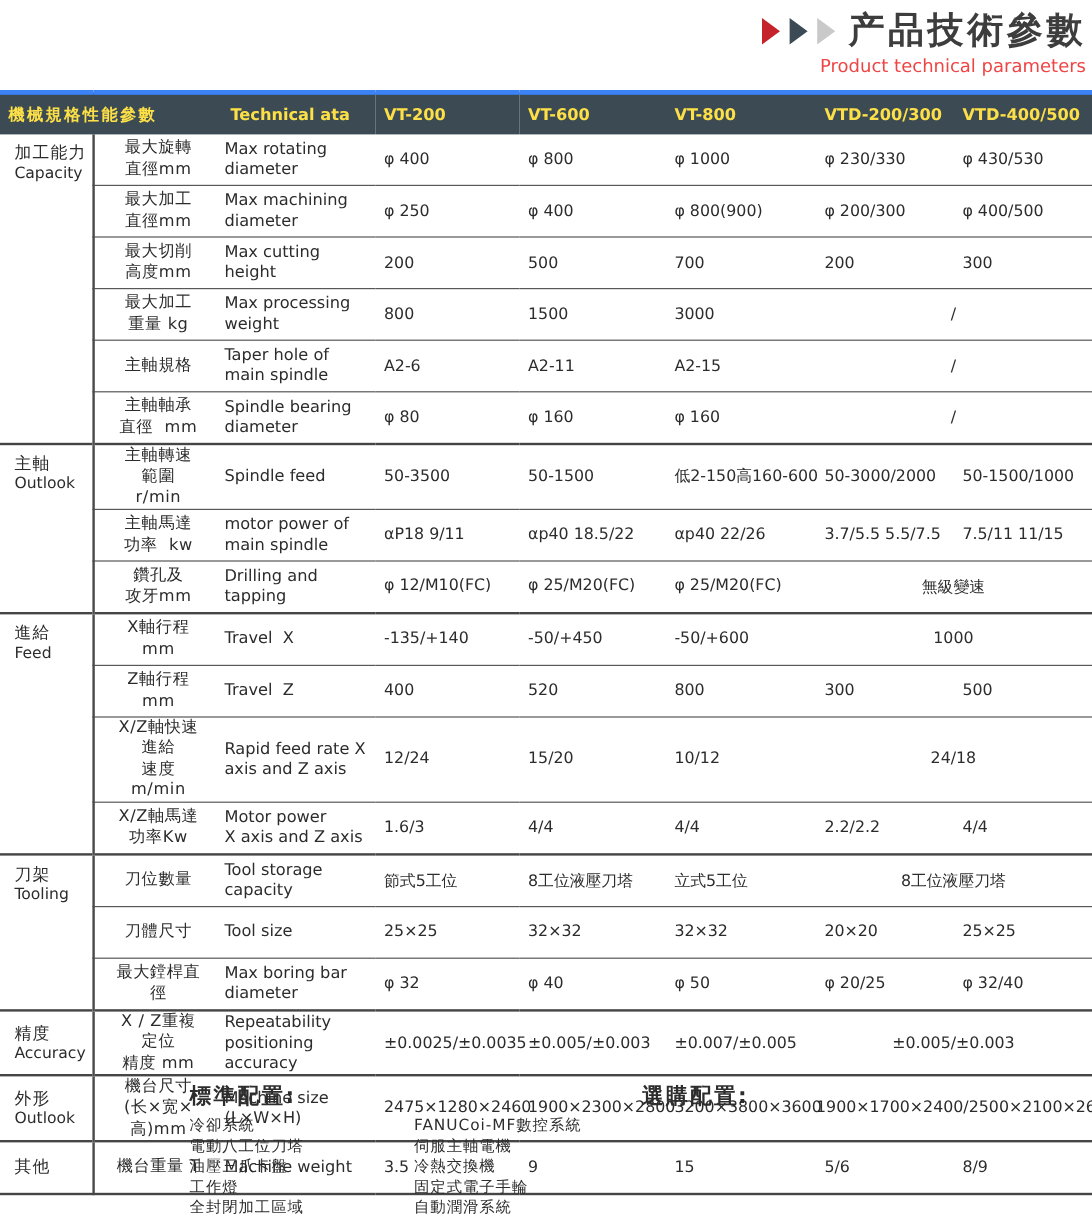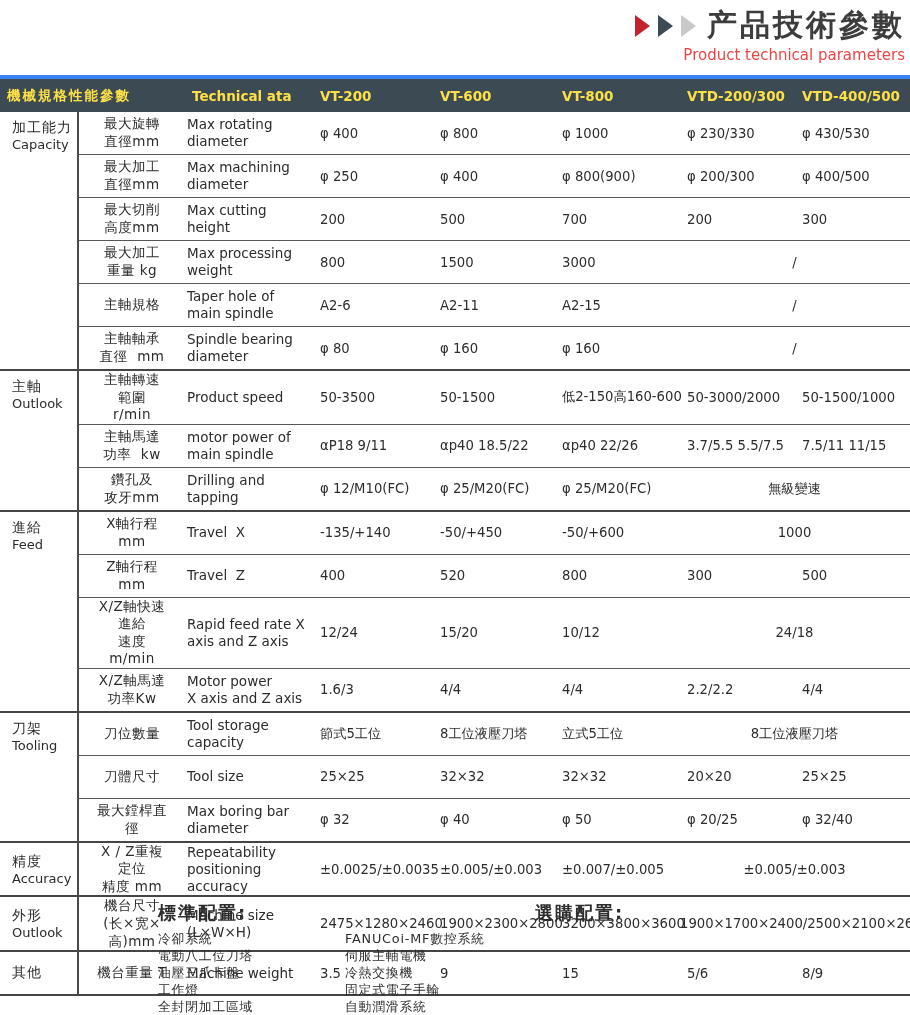--- a/index.html
+++ b/index.html
@@ -150,21 +150,21 @@
         <td colspan="1" class="val">φ 160</td>
         <td colspan="2" class="val merged">/</td>
       </tr>
       <tr>
         <td rowspan="3" class="group-cell group-start">
           <div class="g-cn">主軸</div>
           <div class="g-en">Outlook</div>
         </td>
         <td class="p-cn group-start">主軸轉速
 範圍 r/min</td>
-        <td class="p-en group-start">Product speed</td>
+        <td class="p-en group-start">Spindle feed</td>
         <td colspan="1" class="val group-start">50-3500</td>
         <td colspan="1" class="val group-start">50-1500</td>
         <td colspan="1" class="val group-start">低2-150高160-600</td>
         <td colspan="1" class="val group-start">50-3000/2000</td>
         <td colspan="1" class="val group-start">50-1500/1000</td>
       </tr>
       <tr>
         <td class="p-cn">主軸馬達
 功率  kw</td>
         <td class="p-en">motor power of

